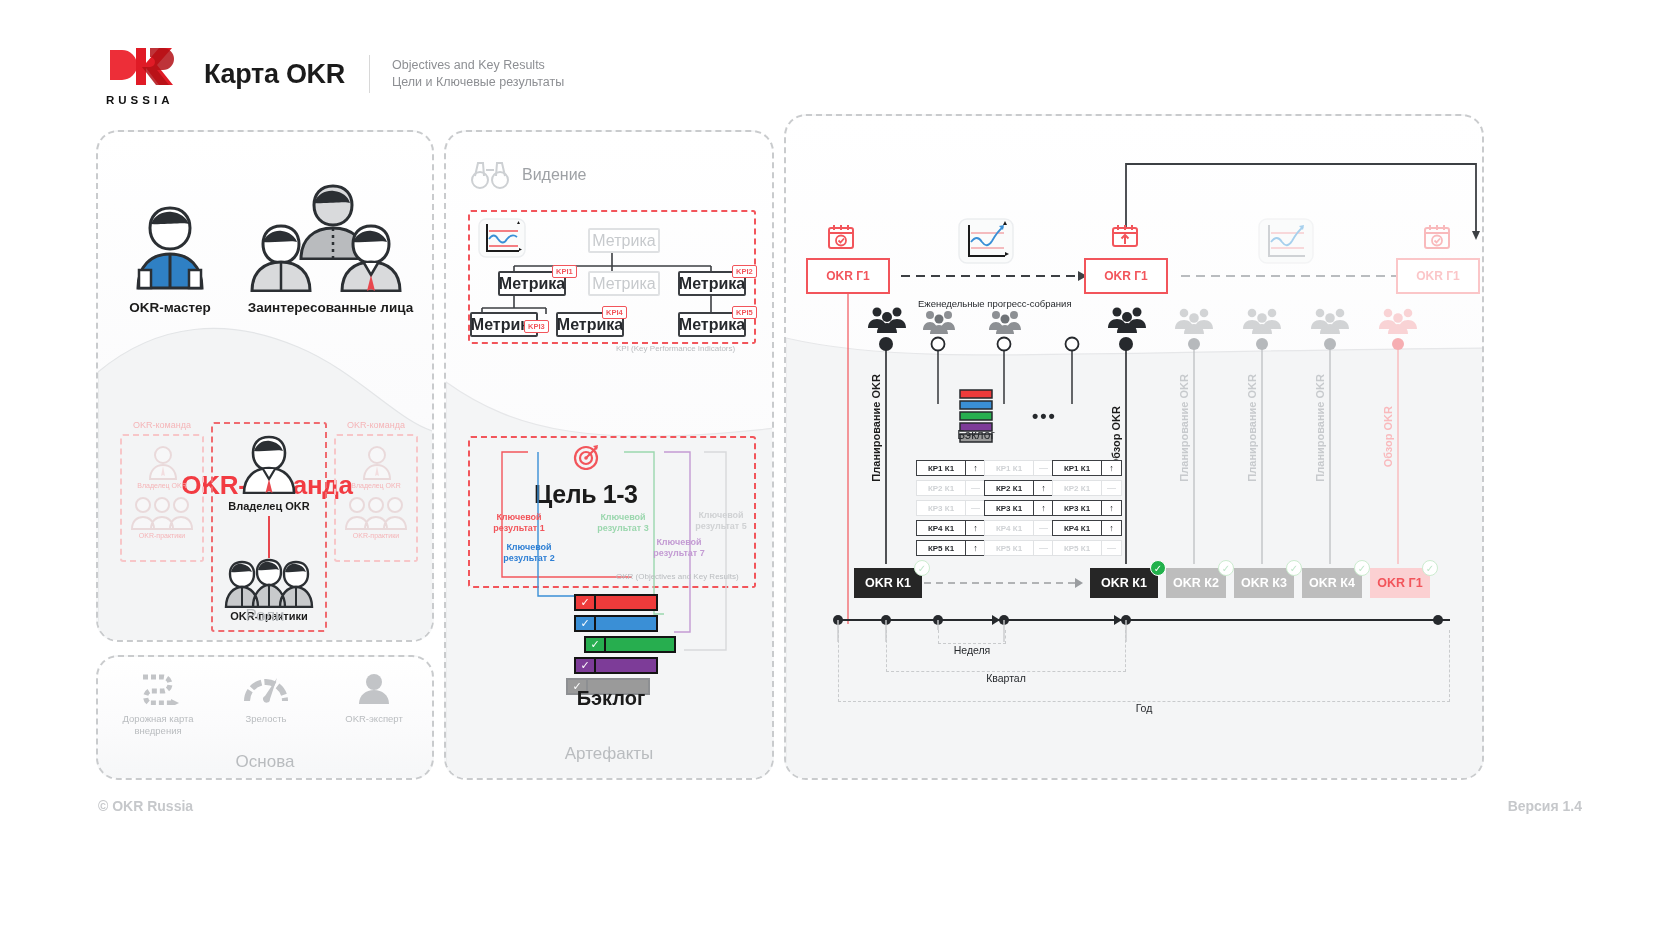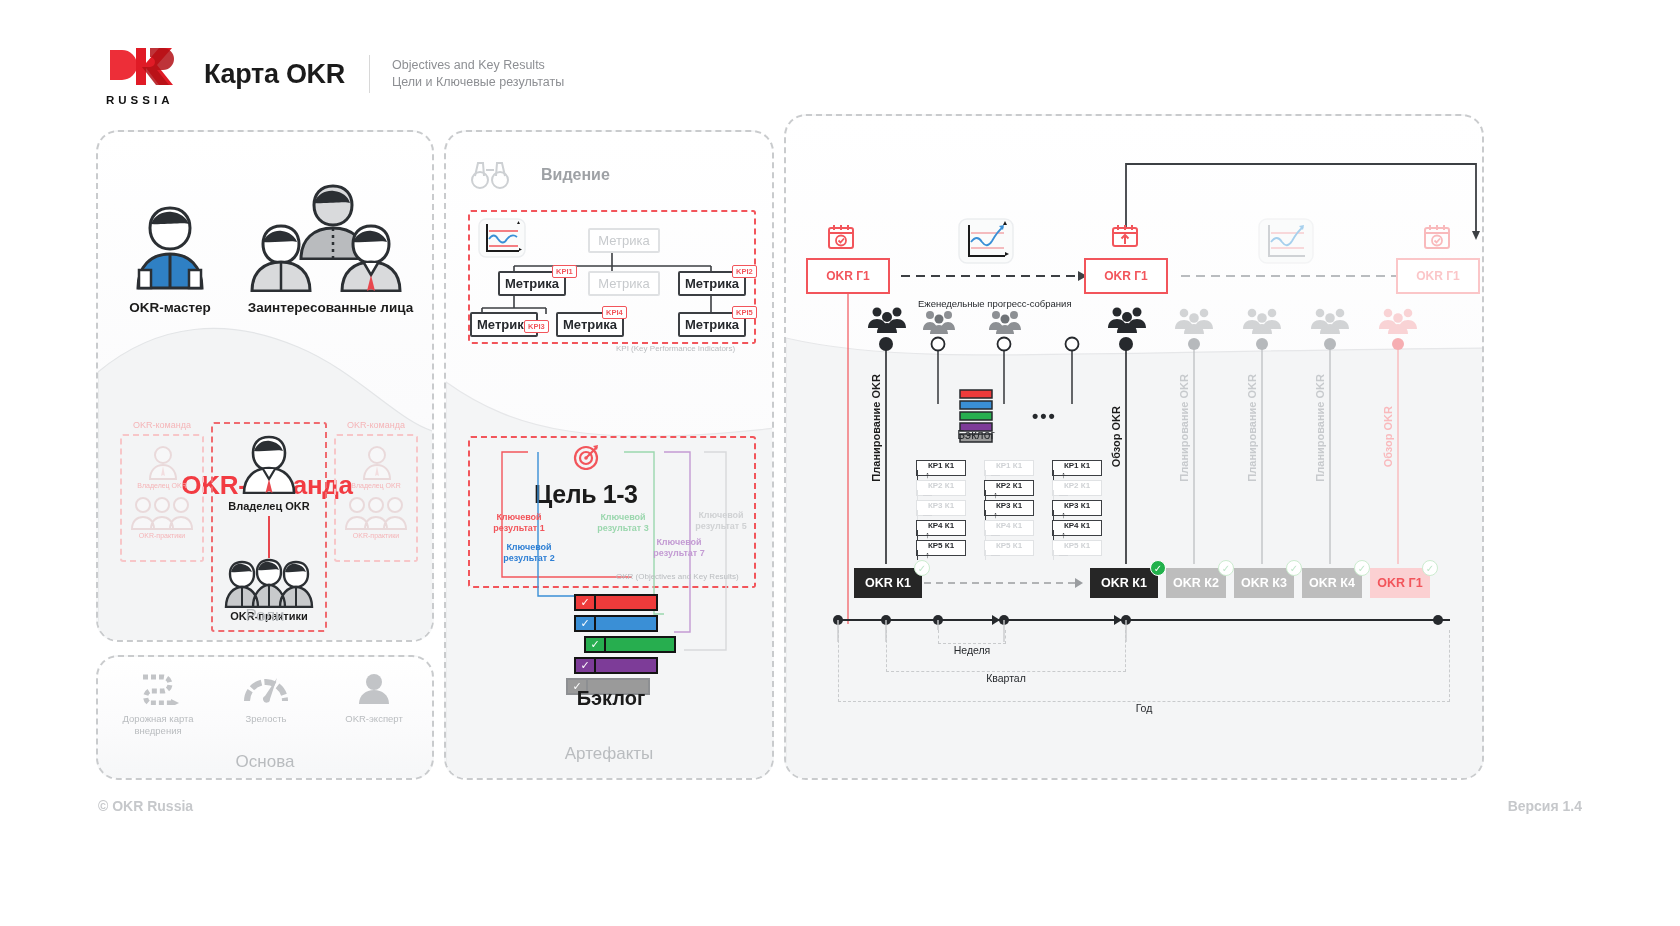--- a/index.html
+++ b/index.html
@@ -47,26 +47,26 @@
   .team-box { position: absolute; border: 2px dashed #F06A6F; border-radius: 3px; }
   .team-box.ghost { border-color: #f7c6c8; }
   .ghost-lbl { position: absolute; font-size: 9px; color: #f5b5b8; text-align: center; width: 100%; }
 
   .base-item { position: absolute; text-align: center; width: 100px; }
   .base-lbl { font-size: 9.5px; color: #b9bcbf; line-height: 12px; margin-top: 4px; }
 
   
   #panel-art { left: 444px; top: 130px; width: 330px; height: 650px; }
   .vision-head { position: absolute; left: 24px; top: 28px; display: flex; align-items: center; gap: 12px; }
-  .vision-txt { font-size: 16px; color: #9ea1a5; font-weight: bold; margin-left: 19px; }
+  .vision-txt { font-size: 16px; color: #9ea1a5; font-weight: normal; }
 
   .red-box { position: absolute; border: 2px dashed #F2555B; border-radius: 3px; }
   .metric {
     position: absolute; border: 2px solid #3c3f43; background: #fff;
-    font-size: 13px; font-weight: bold; color: #26292d;
+    font-size: 16px; font-weight: bold; color: #26292d;
     display: flex; align-items: center; justify-content: center; border-radius: 2px;
   }
   .metric.faint { border-color: #dfe1e3; color: #c7cacd; font-weight: normal; }
   .kpi-tag {
     position: absolute; border: 1.4px solid #F2555B; background: #fff; color: #F2555B;
     font-size: 7.5px; font-weight: bold; padding: 1px 3px; border-radius: 2px;
   }
   .cap-small { position: absolute; font-size: 8px; color: #b9bcbf; }
 
   .goal-head { position: absolute; display: flex; align-items: center; gap: 10px; flex-direction: column; }
@@ -85,21 +85,21 @@
   .okr-node {
     position: absolute; border: 2px solid #F2555B; background: #fff; color: #F2555B;
     font-size: 12px; font-weight: bold; display: flex; align-items: center; justify-content: center;
   }
   .okr-node.faded { border-color: #fbc6c8; color: #fbc6c8; }
   .vlabel { position: absolute; font-size: 11px; font-weight: bold; color: #1b1b1b;
             writing-mode: vertical-rl; transform: rotate(180deg); white-space: nowrap; }
   .vlabel.faded { color: #c7cacd; }
   .vlabel.red   { color: #F9B9BC; }
 
-  .krrow { position: absolute; display: flex; border: 1.5px solid #3c3f43; background: #fff; height: 16px; flex-direction: column; }
+  .krrow { position: absolute; display: flex; border: 1.5px solid #3c3f43; background: #fff; height: 16px; }
   .krrow .t { width: 48px; font-size: 8px; font-weight: bold; color: #26292d;
               display: flex; align-items: center; justify-content: center; }
   .krrow .a { width: 20px; border-left: 1.5px solid #3c3f43; font-size: 9px; color: #26292d;
               display: flex; align-items: center; justify-content: center; }
   .krrow.faint { border-color: #e0e2e4; }
   .krrow.faint .t { color: #cfd2d5; font-weight: bold; }
   .krrow.faint .a { border-left-color: #e0e2e4; color: #cfd2d5; }
 
   .okrk { position: absolute; height: 30px; display: flex; align-items: center; justify-content: center;
           color: #fff; font-size: 12.5px; font-weight: bold; }

